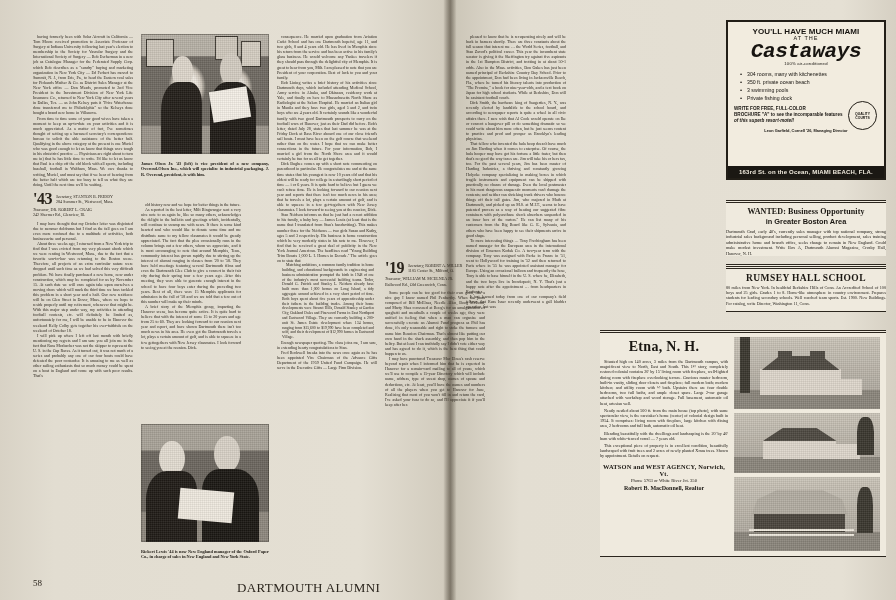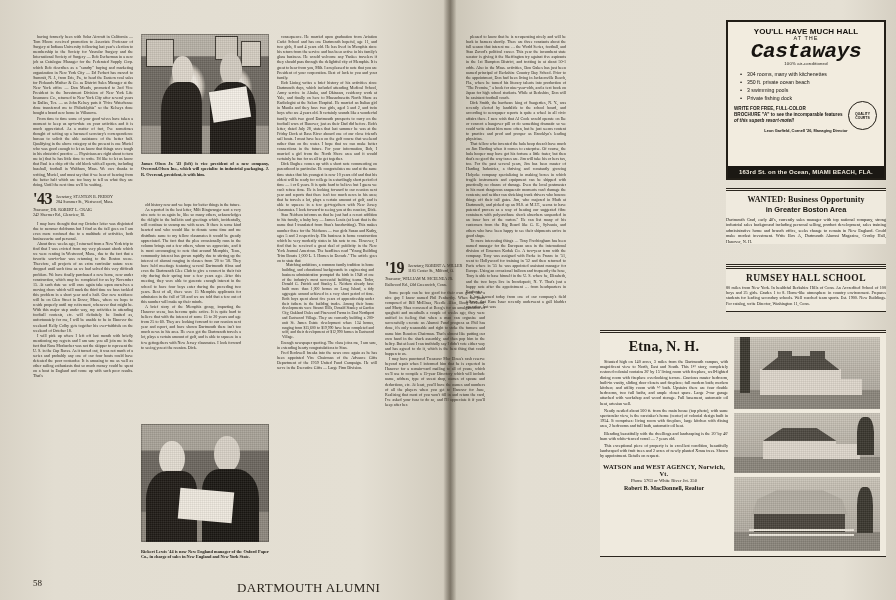--- a/index.html
+++ b/index.html
@@ -111,21 +111,21 @@
   .cw-write{font-family:"Liberation Sans",sans-serif;font-weight:bold;font-size:4.6px;
     line-height:6.2px;color:#171410;margin-top:4px;}
   .cw-write i{font-style:italic;font-weight:bold;}
   .cw-mgr{font-family:"Liberation Sans",sans-serif;font-weight:bold;font-size:3.9px;
     text-align:center;margin-top:3px;color:#171410;}
   .cw-addr{position:absolute;left:0;right:0;bottom:0;background:#1b1813;color:#f2ecdf;
     font-family:"Liberation Sans",sans-serif;font-weight:bold;font-size:6px;
     text-align:center;padding:3px 0 3.5px;letter-spacing:.2px;}
 
   
-  #ad-wanted{left:726px;top:188px;width:160px;}
+  #ad-wanted{left:726px;top:200px;width:160px;}
   .w-h1{font-family:"Liberation Serif",serif;font-weight:bold;font-size:8px;
     text-align:center;letter-spacing:.1px;}
   .w-h2{font-family:Liberation Sans, sans-serif;font-weight:bold;font-size:7.4px;
     text-align:center;margin-top:1px;}
   .w-body{font-size:4.3px;line-height:5.4px;text-align:justify;margin-top:3px;}
 
   
   #ad-rumsey{left:726px;top:264px;width:160px;}
   .r-h{font-family:"Liberation Serif",serif;font-weight:bold;font-size:9.5px;
     text-align:center;letter-spacing:.4px;margin:4px 0 2px;}
@@ -255,21 +255,21 @@
       <p class="first">pleased to know that he is recuperating nicely and will be back in harness shortly. There are three constants about the fall season that interest me … the World Series, football, and Stan Zavod's political career. This year the incumbent state senator is giving it the Skeffington try against five aspirants in the 1st Hampton District, and trotting in at about 50-1 odds. Also in the Mass. activities, Don Oakes has just been named principal of Berkshire Country Day School. Prior to the appointment, Don had been living in Jacksonville Beach, Fla., where he turned his literary talents into production of "The Promise," a book for nine-year-olds, and a text book on Japan for high school students. While at Berkshire, Don will be assistant football coach.</p>
       <p>Dick Smith, the hardware king of Saugerties, N. Y., was recently elected by landslide to the school board, and according to newspaper reports is quite a wheel in all civic affairs there. I sure wish that Al Cook would operate on Ike or concoct a hangover pill or do something dramatic so we could write about him more often, but he just seems content to practice and prod and prosper as Brooklyn's leading physician.</p>
       <p>That fellow who invented the hula hoop doesn't have much on Jim Harding when it comes to enterprise. Of course, the hula hooper may have got his fortune a little faster, but then that's no good the way taxes are. Jim will take his or hers tax, too. For the past several years, Jim has been master of Harding Industries, a thriving and constantly growing Holyoke company specializing in making boxes in which fragile instruments and equipment can be shipped with practically no chance of damage. Even the local postmaster in his most dangerous anapaestic moments can't damage the contents; and neither can shrieking truck drivers who bounce things off their tall gates. Jim, who majored in Math at Dartmouth, and picked up an M.S. at M.I.T., seems to have patented process as a way of beating our suggested fibre containers with polyurethane shock absorbers suspended in an inner box of the carton." He can list many of his customers from the Big Board like G. E., Sylvania, and others who have been happy to see their shipments arrive in good shape.</p>
       <p>To more interesting things … Tony Frechingham has been named manager for the European area in the international division of Emerson Kodak Co. A two-year term with the company. Tony was assigned with Parke in France in '51, went to Hollywood for training in '52 and then returned to Paris where in '55 he was appointed assistant manager for Europe. Using an occasional balloon and frequently the hose, Tony is able to base himself in the U. S. where he, Elizabeth, and the two boys live in Irondequoit, N. Y. That's just a happy note after the appointment … from headquarters in Rochester.</p>
       <p>I just learned today from one of our company's field fellows that Russ Isner recently underwent a gall bladder operation, but was</p>
     </div>
 
   </div>
 
   <div id="ad-castaways" class="ad">
-    <div class="cw-l1">YOU'LL HAVE MUCH HALL</div>
+    <div class="cw-l1">YOU'LL HAVE MUCH MIAMI</div>
     <div class="cw-at">AT THE</div>
     <div class="cw-name">Castaways</div>
     <div class="cw-ac">100% air-conditioned</div>
     <ul class="cw-list">
       <li>304 rooms, many with kitchenettes</li>
       <li>350 ft. private ocean beach</li>
       <li>3 swimming pools</li>
       <li>Private fishing dock</li>
     </ul>
     <div class="cw-seal">

